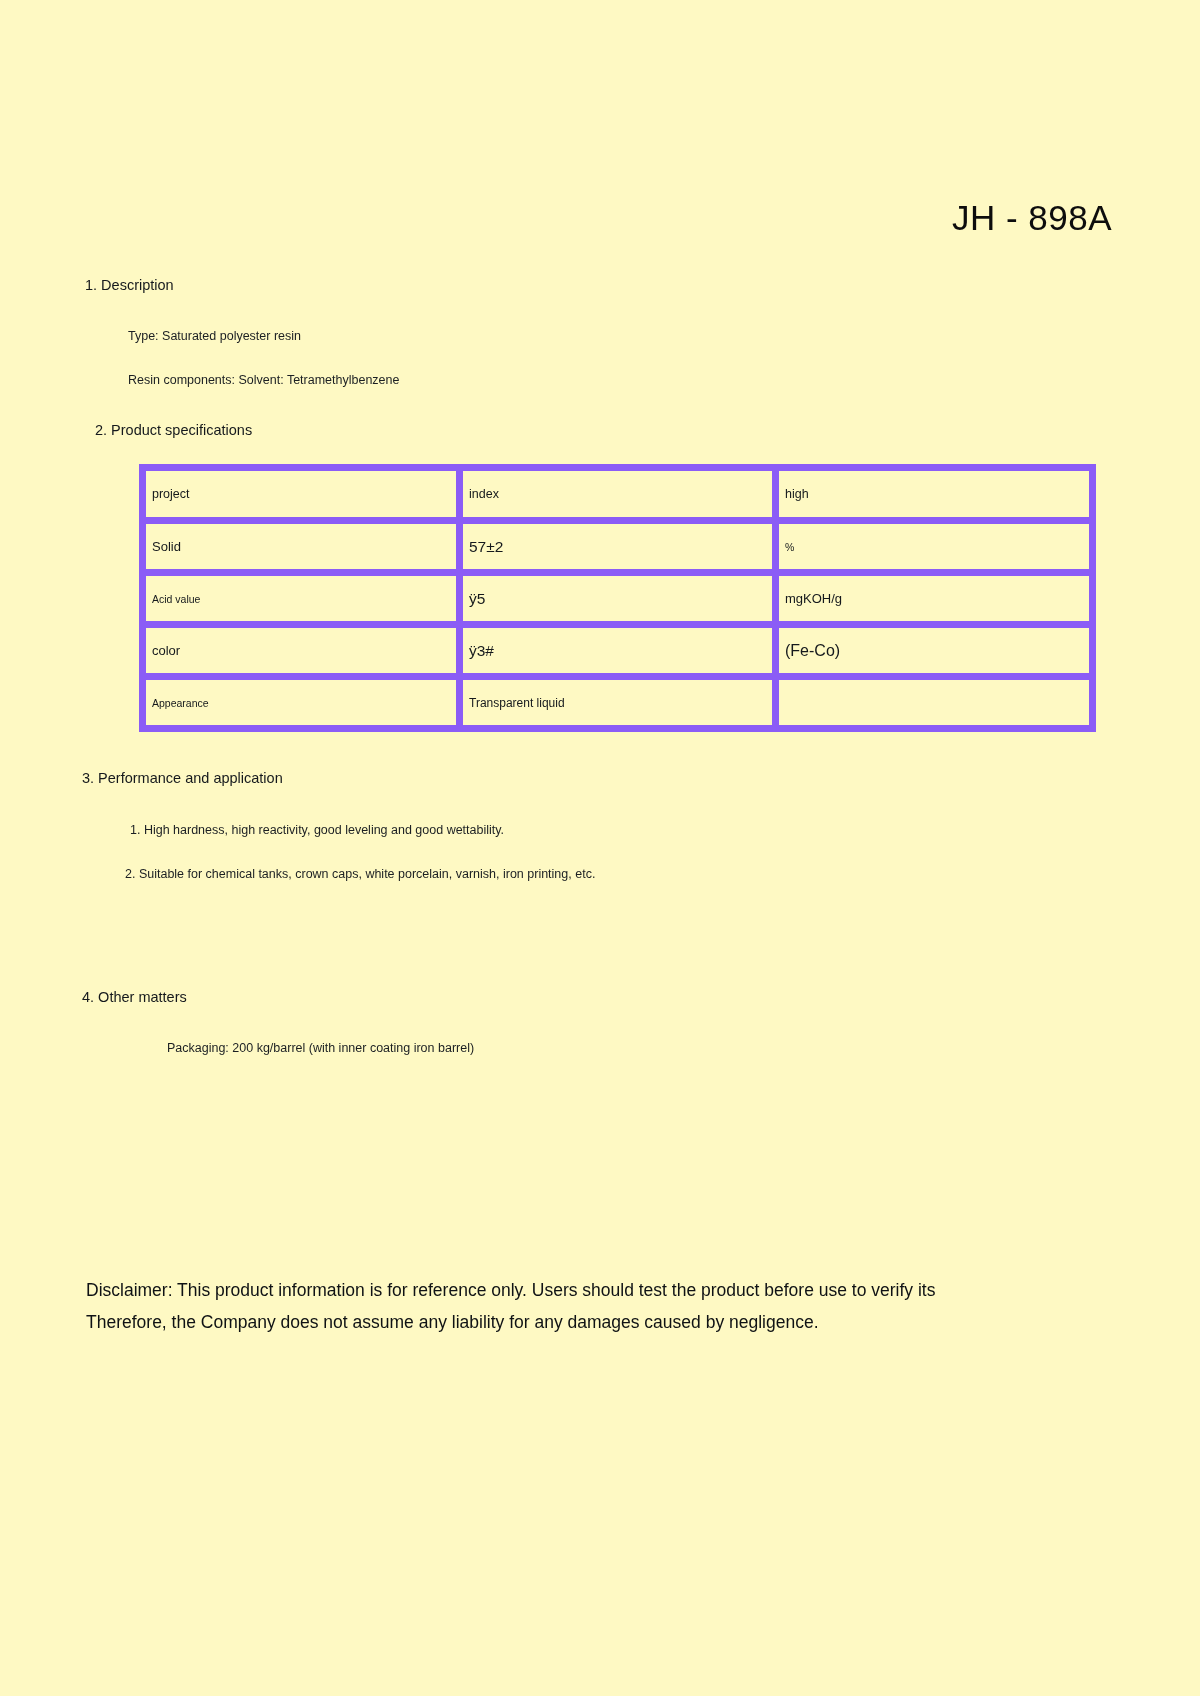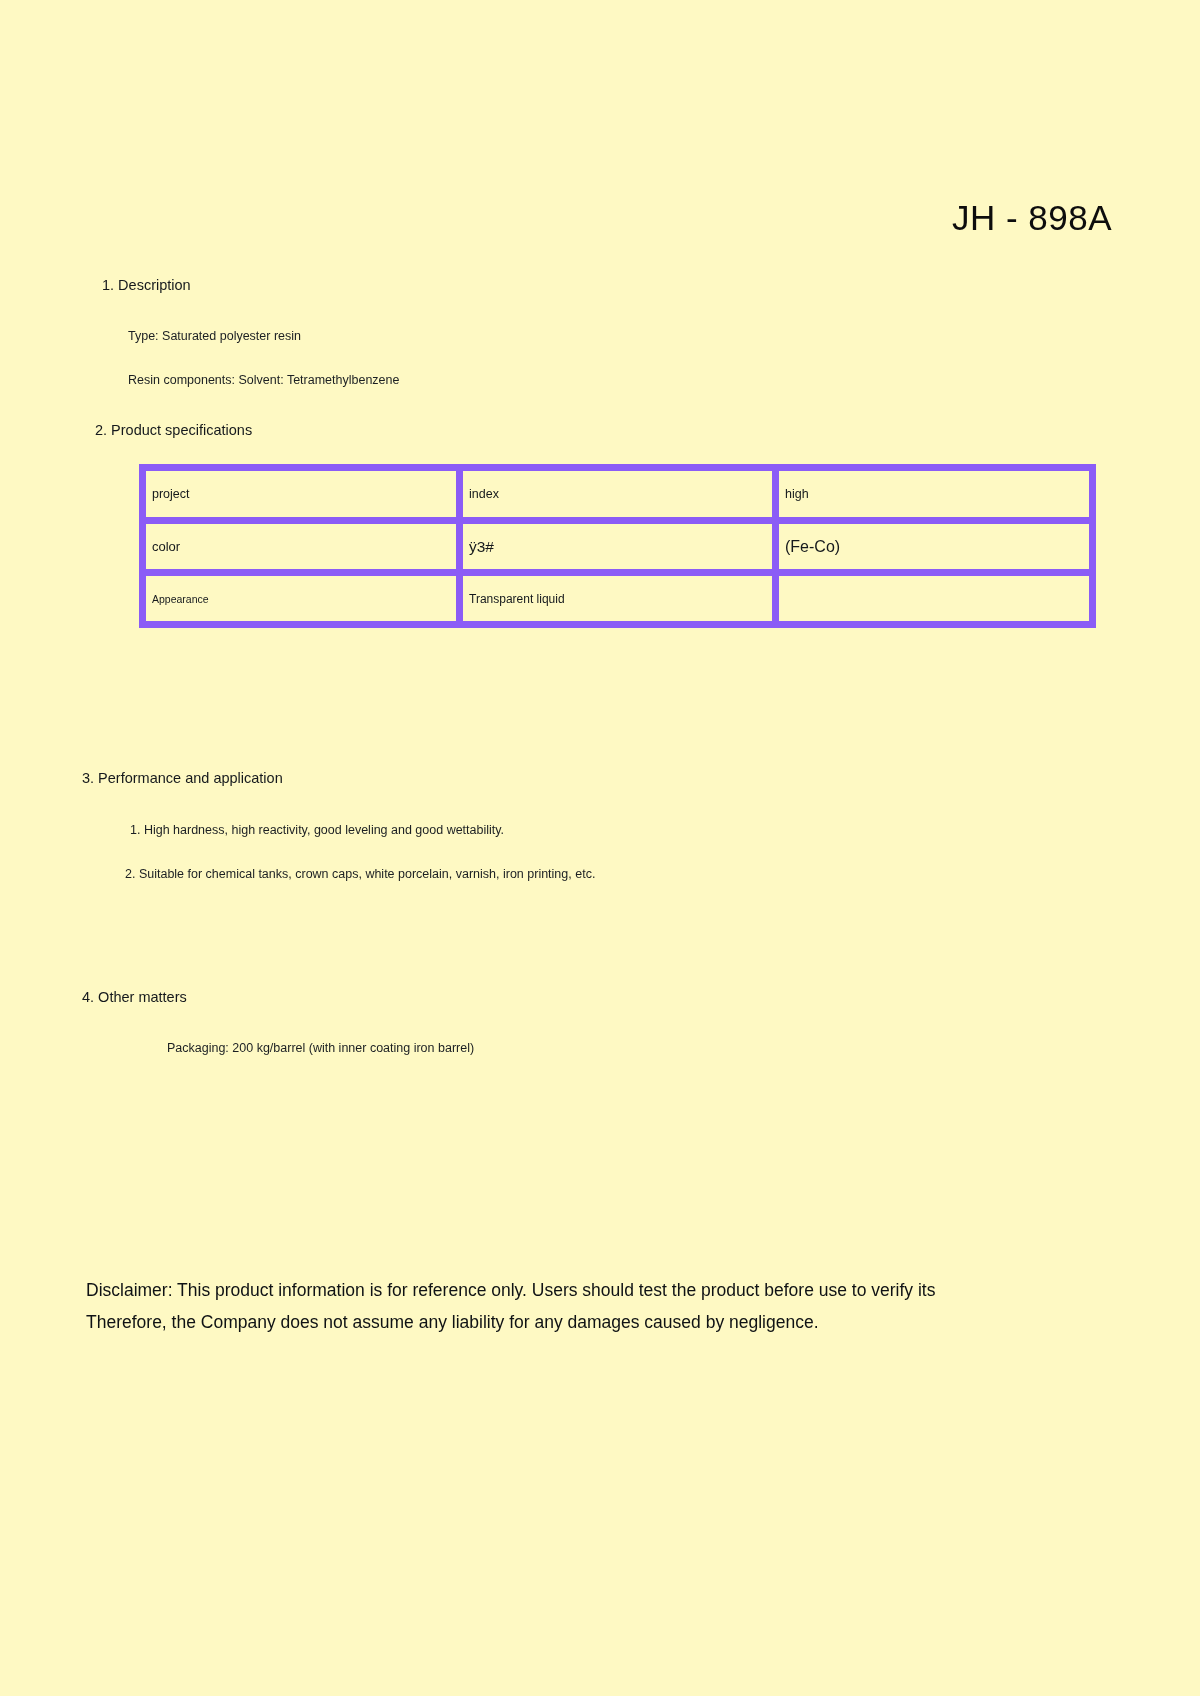--- a/index.html
+++ b/index.html
@@ -43,21 +43,21 @@
     white-space: nowrap;
   }
   .body-line {
     position: absolute;
     font-size: 12.5px;
     font-weight: 400;
     color: #1b1f22;
     white-space: nowrap;
   }
 
-  #heading-description { left: 102px;  top: 277px; }
+  #heading-description { left: 85px;  top: 277px; }
   #line-type           { left: 128px; top: 329px; }
   #line-components     { left: 128px; top: 373px; }
   #heading-specs       { left: 95px;  top: 422px; }
   #heading-performance { left: 82px;  top: 770px; }
   #perf-item-1         { left: 130px; top: 823px; }
   #perf-item-2         { left: 125px; top: 867px; }
   #heading-other       { left: 82px;  top: 989px; }
   #line-packaging      { left: 167px; top: 1041px; }
 
   
@@ -122,22 +122,32 @@
 
   <div class="spec-table-wrap">
     <table class="spec-table">
       <tbody>
         <tr class="row-header">
           <td class="col-project sz-s">project</td>
           <td class="col-index sz-s">index</td>
           <td class="col-unit sz-s">high</td>
         </tr>
 
+        <tr class="row-body">
+          <td class="col-project sz-m">Solid</td>
+          <td class="col-index sz-l">57±2</td>
+          <td class="col-unit sz-xs">%</td>
+        </tr>
 
 
+        <tr class="row-body">
+          <td class="col-project sz-xs">Acid value</td>
+          <td class="col-index sz-l">ÿ5</td>
+          <td class="col-unit sz-m">mgKOH/g</td>
+        </tr>
 
         <tr class="row-body">
           <td class="col-project sz-m">color</td>
           <td class="col-index sz-l">ÿ3#</td>
           <td class="col-unit sz-xl">(Fe-Co)</td>
         </tr>
 
         <tr class="row-body">
           <td class="col-project sz-xs">Appearance</td>
           <td class="col-index sz-s">Transparent liquid</td>

